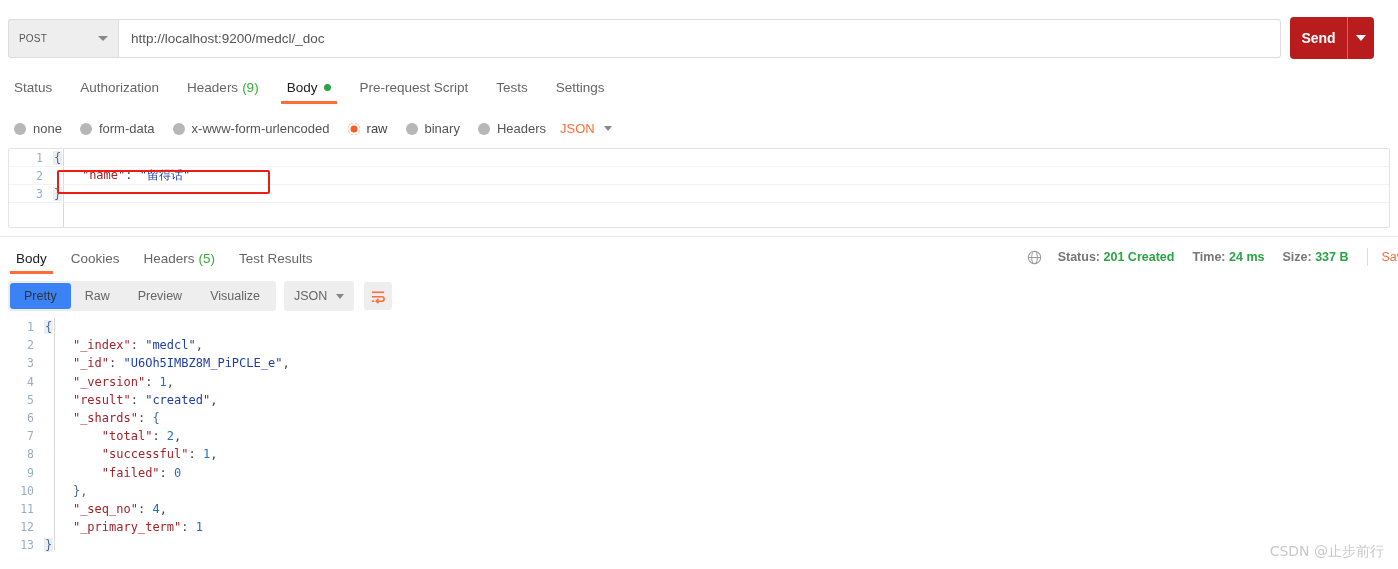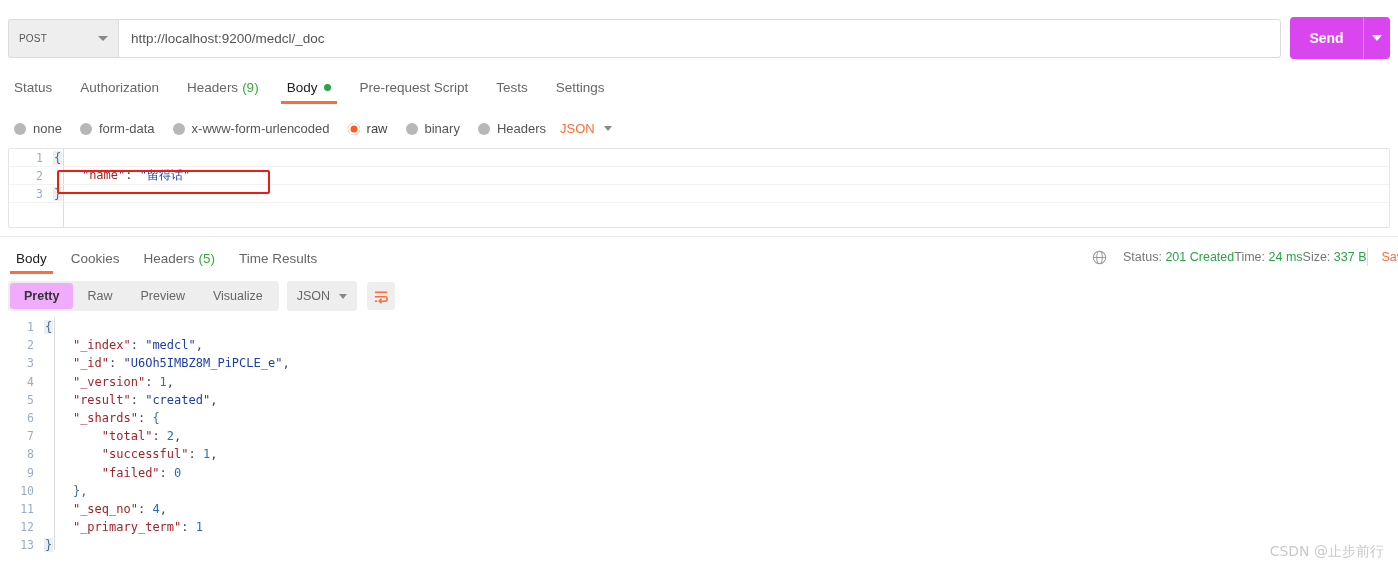--- a/index.html
+++ b/index.html
@@ -32,22 +32,22 @@
   .url-box {
     position: absolute; left: 118px; top: 19px;
     width: 1163px; height: 39px;
     background: #fff; border: 1px solid #dcdcdc;
     border-radius: 0 3px 3px 0;
     display: flex; align-items: center; padding: 0 12px;
   }
   .url-text { font-size: 13.5px; color: #555; }
   .send-btn {
     position: absolute; left: 1290px; top: 17px;
-    width: 100px; height: 42px;
-    background: #d946ef; border-radius: 4px;
+    width: 84px; height: 42px;
+    background: #b91c1c; border-radius: 4px;
     display: flex; align-items: center; cursor: pointer;
   }
   .send-main {
     flex: 1; text-align: center; color: #fff;
     font-size: 14px; font-weight: bold; line-height: 42px;
   }
   .send-sep { width: 1px; height: 42px; background: rgba(255,255,255,.32); }
   .send-caret-wrap { width: 26px; display: flex; align-items: center; justify-content: center; }
   .send-caret {
     width: 0; height: 0;
@@ -158,40 +158,40 @@
     content: ""; position: absolute; left: 6px; right: 6px; bottom: 0;
     height: 3px; background: #ff6c37;
   }
 
   
   .status-strip {
     position: absolute; right: 0; top: 243px; height: 28px;
     display: flex; align-items: center; font-size: 12.5px; color: #777;
   }
   .globe-icon { margin-right: 16px; display: flex; align-items: center; }
-  .stat-item { white-space: nowrap; }
+  .stat-item { margin-right: 18px; white-space: nowrap; font-weight: bold; }
   .stat-val { color: #2aa446; }
   .strip-sep { width: 1px; height: 18px; background: #dcdcdc; margin-right: 14px; }
   .save-link { color: #ff6c37; font-size: 12.5px; cursor: pointer; margin-right: -12px; }
 
   
   .resp-toolbar {
     position: absolute; left: 8px; top: 281px; height: 30px;
     display: flex; align-items: center;
   }
   .seg-group {
     display: flex; align-items: center; height: 30px;
     background: #eeeeee; border-radius: 3px; padding: 0 2px;
   }
   .seg-btn {
     height: 26px; display: flex; align-items: center; padding: 0 14px;
     font-size: 12.5px; color: #666; cursor: pointer; border-radius: 3px;
     white-space: nowrap;
   }
-  .seg-btn.active { background: #f0abfc; color: #333; font-weight: bold; }
+  .seg-btn.active { background: #3b82f6; color: #333; }
   .fmt-group {
     display: flex; align-items: center; height: 30px; margin-left: 8px;
     background: #eeeeee; border-radius: 3px; padding: 0 10px;
   }
   .fmt-group-label { font-size: 12.5px; color: #666; }
   .wrap-btn {
     width: 28px; height: 28px; margin-left: 10px;
     background: #eeeeee; border-radius: 3px;
     display: flex; align-items: center; justify-content: center; cursor: pointer;
   }
@@ -322,21 +322,21 @@
         <span>Body</span>
       </div>
       <div class="resp-tab">
         <span>Cookies</span>
       </div>
       <div class="resp-tab">
         <span>Headers</span>
         <span class="tab-count"> (5)</span>
       </div>
       <div class="resp-tab">
-        <span>Time Results</span>
+        <span>Test Results</span>
       </div>
     </div>
 
   <div class="status-strip">
     <span class="globe-icon">
       <svg width="15" height="15" viewBox="0 0 16 16">
         <circle cx="8" cy="8" r="6.6" fill="none" stroke="#9a9a9a" stroke-width="1.1"></circle>
         <ellipse cx="8" cy="8" rx="3" ry="6.6" fill="none" stroke="#9a9a9a" stroke-width="1.1"></ellipse>
         <line x1="1.4" y1="8" x2="14.6" y2="8" stroke="#9a9a9a" stroke-width="1.1"></line>
       </svg>

